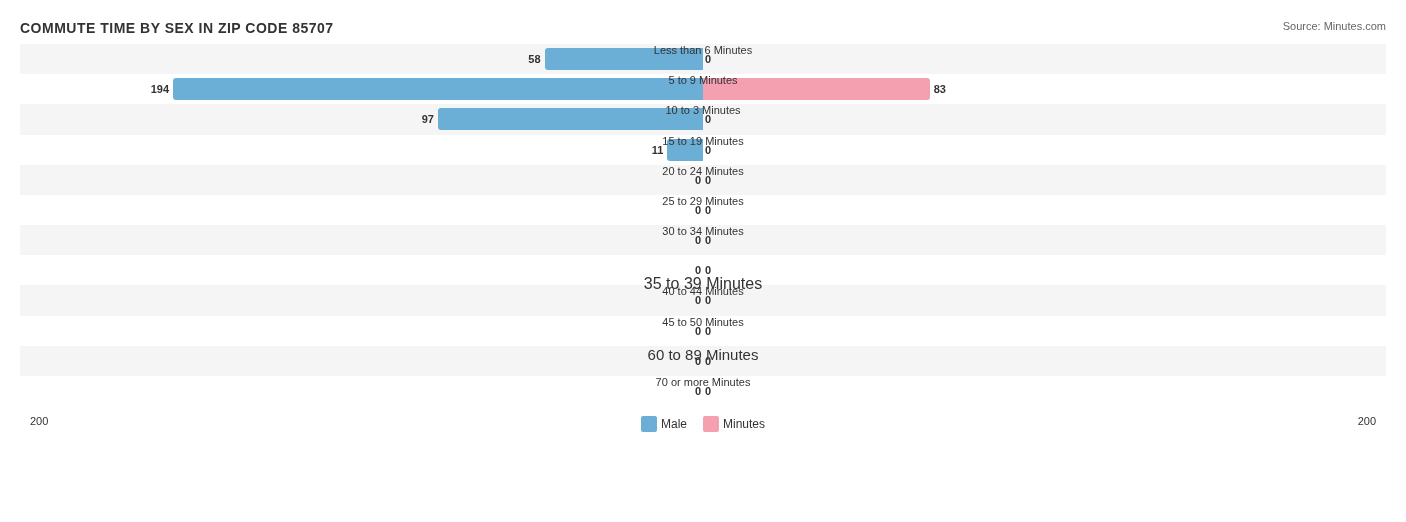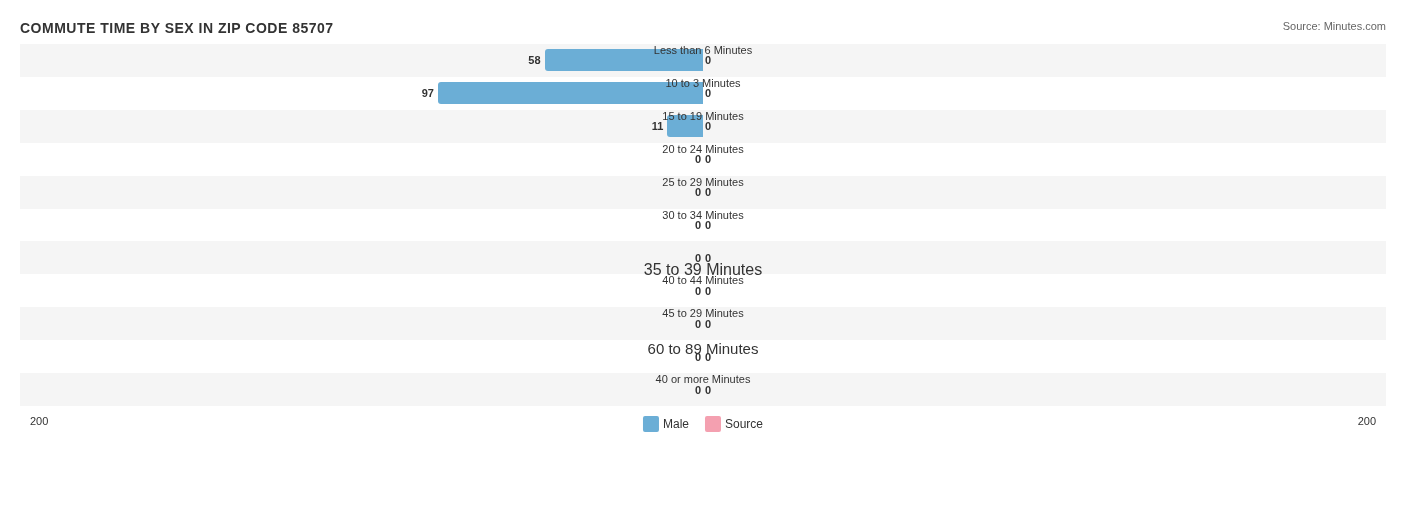--- a/index.html
+++ b/index.html
@@ -167,20 +167,31 @@
       <span class="male-number" style="right: calc(23.2% + 4px);">58</span>
     </div>
     <div style="position:absolute;left:50%;transform:translateX(-50%);z-index:10;font-size:11px;color:#333;white-space:nowrap;text-align:center;pointer-events:none;background:transparent;padding:0 4px;">Less than 6 Minutes</div>
     <div class="right-section">
       <div class="bar-female" style="width: 0%;"></div>
       <span class="female-number" style="left: 2px;">0</span>
     </div>
   </div>
         <div class="row">
     <div class="left-section">
+      <div class="bar-male" style="width: 77.6%;"></div>
+      <span class="male-number" style="right: calc(77.6% + 4px);">194</span>
+    </div>
+    <div style="position:absolute;left:50%;transform:translateX(-50%);z-index:10;font-size:11px;color:#333;white-space:nowrap;text-align:center;pointer-events:none;background:transparent;padding:0 4px;">5 to 9 Minutes</div>
+    <div class="right-section">
+      <div class="bar-female" style="width: 33.199999999999996%;"></div>
+      <span class="female-number" style="left: calc(33.199999999999996% + 4px);">83</span>
+    </div>
+  </div>
+        <div class="row">
+    <div class="left-section">
       <div class="bar-male" style="width: 38.8%;"></div>
       <span class="male-number" style="right: calc(38.8% + 4px);">97</span>
     </div>
     <div style="position:absolute;left:50%;transform:translateX(-50%);z-index:10;font-size:11px;color:#333;white-space:nowrap;text-align:center;pointer-events:none;background:transparent;padding:0 4px;">10 to 3 Minutes</div>
     <div class="right-section">
       <div class="bar-female" style="width: 0%;"></div>
       <span class="female-number" style="left: 2px;">0</span>
     </div>
   </div>
         <div class="row">
@@ -247,21 +258,21 @@
     <div class="right-section">
       <div class="bar-female" style="width: 0%;"></div>
       <span class="female-number" style="left: 2px;">0</span>
     </div>
   </div>
         <div class="row">
     <div class="left-section">
       <div class="bar-male" style="width: 0%;"></div>
       <span class="male-number" style="right: 2px;">0</span>
     </div>
-    <div style="position:absolute;left:50%;transform:translateX(-50%);z-index:10;font-size:11px;color:#333;white-space:nowrap;text-align:center;pointer-events:none;background:transparent;padding:0 4px;">45 to 29 Minutes</div>
+    <div style="position:absolute;left:50%;transform:translateX(-50%);z-index:10;font-size:11px;color:#333;white-space:nowrap;text-align:center;pointer-events:none;background:transparent;padding:0 4px;">45 to 50 Minutes</div>
     <div class="right-section">
       <div class="bar-female" style="width: 0%;"></div>
       <span class="female-number" style="left: 2px;">0</span>
     </div>
   </div>
         <div class="row">
     <div class="left-section">
       <div class="bar-male" style="width: 0%;"></div>
       <span class="male-number" style="right: 2px;">0</span>
     </div>
@@ -269,35 +280,35 @@
     <div class="right-section">
       <div class="bar-female" style="width: 0%;"></div>
       <span class="female-number" style="left: 2px;">0</span>
     </div>
   </div>
         <div class="row">
     <div class="left-section">
       <div class="bar-male" style="width: 0%;"></div>
       <span class="male-number" style="right: 2px;">0</span>
     </div>
-    <div style="position:absolute;left:50%;transform:translateX(-50%);z-index:10;font-size:11px;color:#333;white-space:nowrap;text-align:center;pointer-events:none;background:transparent;padding:0 4px;">40 or more Minutes</div>
+    <div style="position:absolute;left:50%;transform:translateX(-50%);z-index:10;font-size:11px;color:#333;white-space:nowrap;text-align:center;pointer-events:none;background:transparent;padding:0 4px;">70 or more Minutes</div>
     <div class="right-section">
       <div class="bar-female" style="width: 0%;"></div>
       <span class="female-number" style="left: 2px;">0</span>
     </div>
   </div>
       </div>
     <div class="bottom-labels">
       <div class="bottom-left">200</div>
       <div class="legend">
         <div class="legend-item">
           <div class="legend-box legend-male"></div>
           <span>Male</span>
         </div>
         <div class="legend-item">
           <div class="legend-box legend-female"></div>
-          <span>Source</span>
+          <span>Minutes</span>
         </div>
       </div>
       <div class="bottom-right">200</div>
     </div>
   </div>
 </div>
 
 </body></html>

